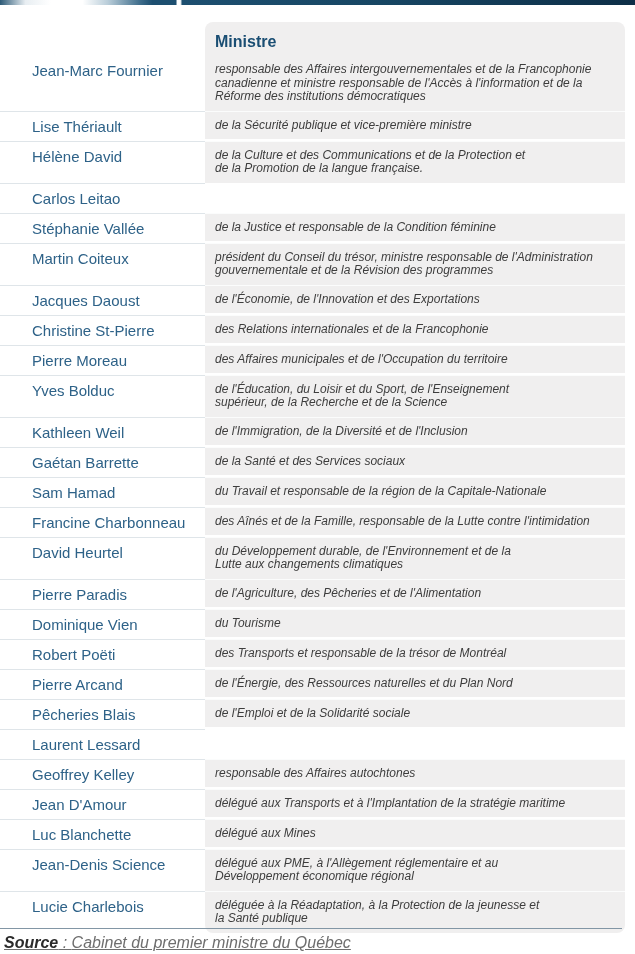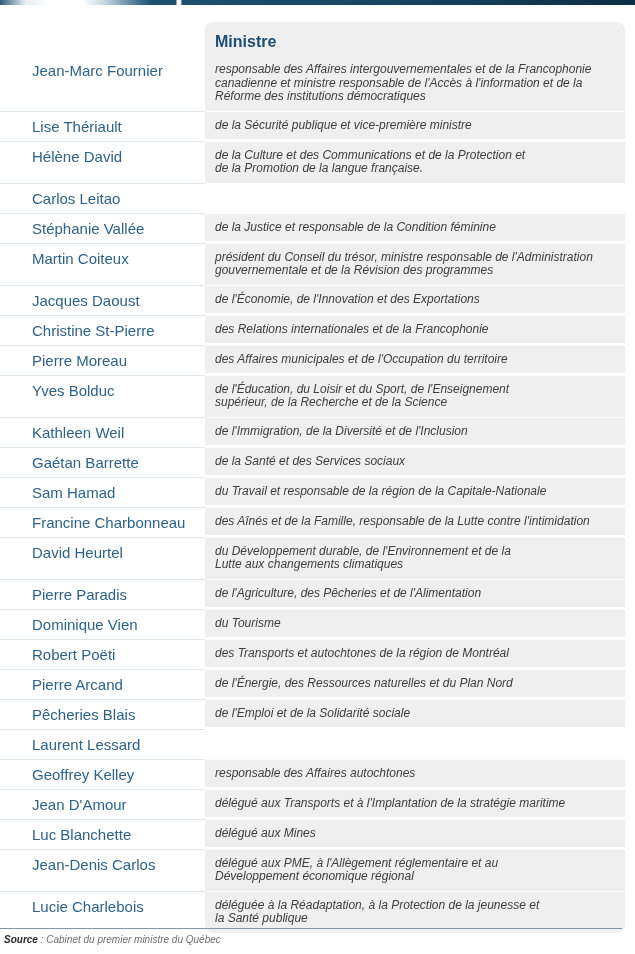--- a/index.html
+++ b/index.html
@@ -68,23 +68,24 @@
     width: 100%;
   }
   .footer-rule {
     border-top: 1px solid #8296a5;
     margin: 0 13px 0 0;
     height: 0;
   }
   .source-line {
     margin: 0;
     padding: 5px 0 0 4px;
-    font-size: 10px;
+    font-size: 16px;
     font-style: italic;
     color: #6e6e6e;
+    text-decoration: underline;
   }
   .source-label {
     font-weight: bold;
     color: #2b2b2b;
   }
 </style>
 </head>
 <body>
 
 <div class="topbar"></div>
@@ -251,21 +252,21 @@
     <div class="cell-role">
       <span class="role">du Tourisme</span>
     </div>
   </div>
 
   <div class="row">
     <div class="cell-name">
       <span class="name">Robert Poëti</span>
     </div>
     <div class="cell-role">
-      <span class="role">des Transports et autochtones de la région de Montréal</span>
+      <span class="role">des Transports et responsable de la trésor de Montréal</span>
     </div>
   </div>
 
   <div class="row">
     <div class="cell-name">
       <span class="name">Pierre Arcand</span>
     </div>
     <div class="cell-role">
       <span class="role">de l'Énergie, des Ressources naturelles et du Plan Nord</span>
     </div>
@@ -308,21 +309,21 @@
     <div class="cell-name">
       <span class="name">Luc Blanchette</span>
     </div>
     <div class="cell-role">
       <span class="role">délégué aux Mines</span>
     </div>
   </div>
 
   <div class="row">
     <div class="cell-name">
-      <span class="name">Jean-Denis Carlos</span>
+      <span class="name">Jean-Denis Science</span>
     </div>
     <div class="cell-role">
       <span class="role">délégué aux PME, à l'Allègement réglementaire et au
 Développement économique régional</span>
     </div>
   </div>
 
   <div class="row">
     <div class="cell-name">
       <span class="name">Lucie Charlebois</span>

